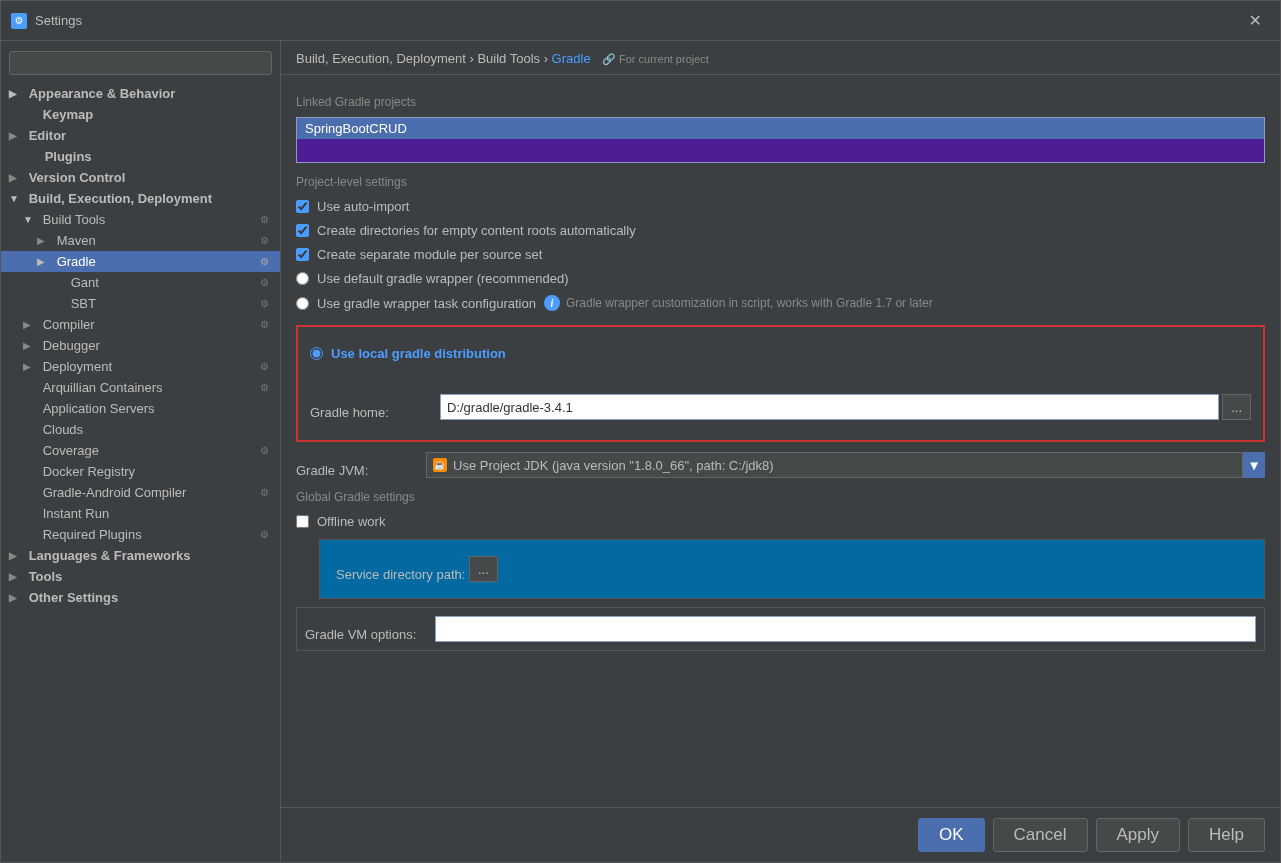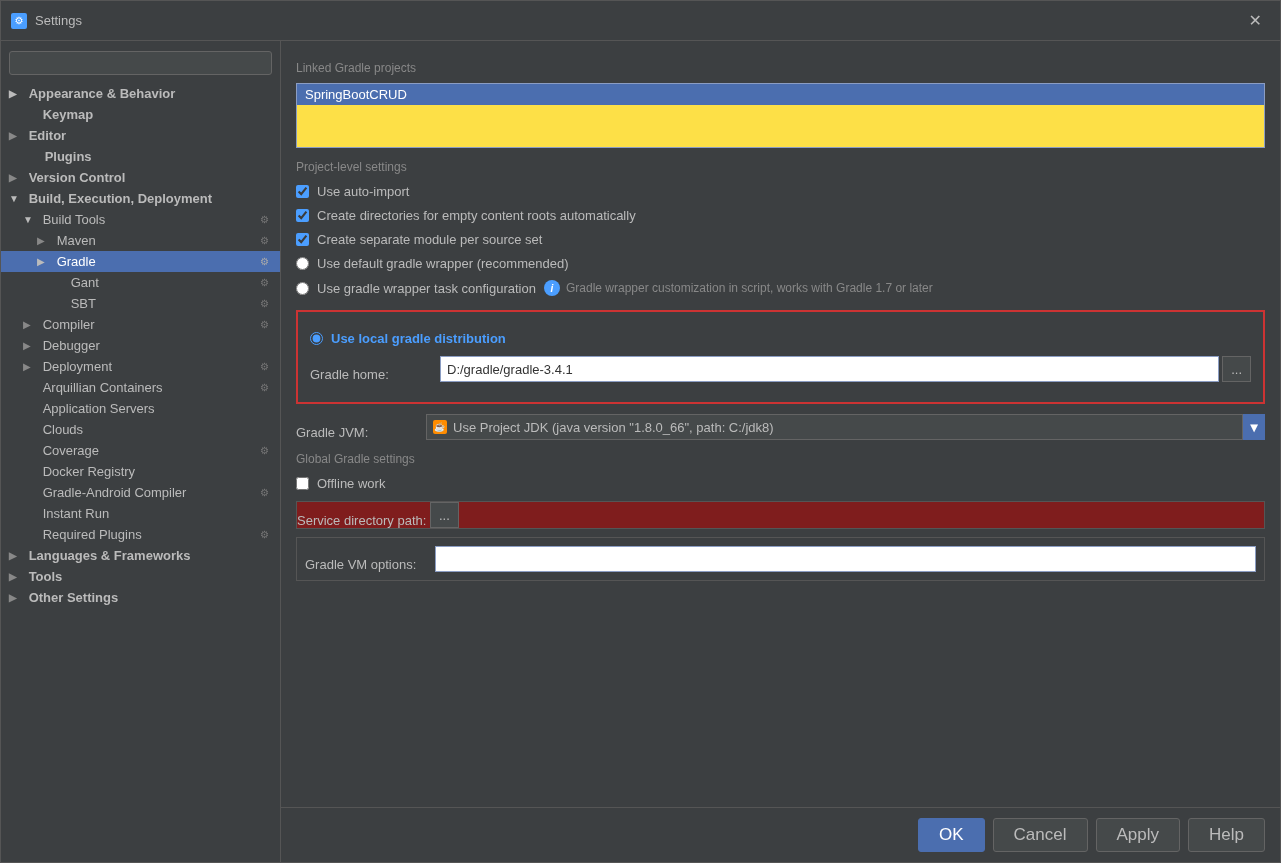--- a/index.html
+++ b/index.html
@@ -23,21 +23,21 @@
     .sidebar-item-indent3 { padding-left: 50px; }
     .sidebar-section { font-weight: bold; color: #bbbbbb; }
     .gear-icon { width: 12px; height: 12px; margin-left: auto; color: #777; font-size: 10px; }
     .main { flex: 1; background: #3c3f41; display: flex; flex-direction: column; overflow: hidden; }
     .main-header { padding: 10px 15px 0; color: #bbbbbb; font-size: 13px; border-bottom: 1px solid #555; padding-bottom: 8px; }
     .breadcrumb { color: #bbbbbb; font-size: 13px; }
     .breadcrumb .current { color: #4b9eff; }
     .breadcrumb .project-badge { font-size: 11px; color: #888; margin-left: 8px; }
     .main-content { flex: 1; padding: 15px; overflow-y: auto; background: #3c3f41; }
     .section-label { color: #888; font-size: 12px; margin-bottom: 8px; margin-top: 5px; }
-    .linked-projects-list { background: #fde047; border: 1px solid #8b9dc3; margin-bottom: 12px; height: 65px; overflow: auto; }
+    .linked-projects-list { background: #4c1d95; border: 1px solid #8b9dc3; margin-bottom: 12px; height: 46px; overflow: auto; }
     .linked-project-item { background: #4b6eaf; color: white; padding: 3px 8px; font-size: 13px; cursor: pointer; }
     .linked-project-item.selected { background: #4b6eaf; }
     .settings-group { margin-bottom: 12px; }
     .checkbox-row { display: flex; align-items: center; margin: 5px 0; padding: 2px 0; }
     .checkbox-row input[type="checkbox"] { margin-right: 8px; accent-color: #4b9eff; }
     .radio-row { display: flex; align-items: center; margin: 5px 0; padding: 2px 0; }
     .radio-row input[type="radio"] { margin-right: 8px; accent-color: #4b9eff; }
     .radio-row .info-icon { margin-left: 8px; width: 16px; height: 16px; background: #4b9eff; border-radius: 50%; color: white; font-size: 10px; display: inline-flex; align-items: center; justify-content: center; font-style: italic; font-weight: bold; cursor: pointer; }
     .radio-row .info-text { margin-left: 6px; color: #888; font-size: 12px; }
     .highlighted-section { border: 2px solid #cc3333; padding: 12px; margin: 5px 0 10px; background: #3c3f41; }
@@ -180,20 +180,30 @@
         <span class="arrow">▶</span>&nbsp;
         <span>Tools</span>
       </div>
       <div class="sidebar-item sidebar-section">
         <span class="arrow">▶</span>&nbsp;
         <span>Other Settings</span>
       </div>
     </div>
 
     <div class="main">
+      <div class="main-header">
+        <span class="breadcrumb">
+          <span>Build, Execution, Deployment</span>
+          <span> › </span>
+          <span>Build Tools</span>
+          <span> › </span>
+          <span class="current">Gradle</span>
+          <span class="project-badge">🔗 For current project</span>
+        </span>
+      </div>
 
       <div class="main-content">
 
         <div class="section-label">Linked Gradle projects</div>
         <div class="linked-projects-list">
           <div class="linked-project-item selected">SpringBootCRUD</div>
         </div>
 
         <div class="section-label">Project-level settings</div>
 
@@ -223,40 +233,40 @@
           </div>
         </div>
 
         <div class="highlighted-section">
           <div class="radio-row">
             <input type="radio" name="gradle-dist" id="local-gradle" checked="" style="">
             <label for="local-gradle" style="color:#4b9eff;font-weight:bold;">Use local gradle distribution</label>
           </div>
           <div class="form-row">
             <span class="form-label">Gradle home:</span>
-            <input type="text" class="form-input" value="D:/gradle/gradle-3.4.1" style="flex: 1 1 0%;">
+            <input type="text" class="form-input" value="D:/gradle/gradle-3.4.1" style="flex: 1 1 0%; margin-top: 23px;">
             <button class="form-browse-btn">...</button>
           </div>
         </div>
 
         <div class="form-row" style="margin-top:8px;">
           <span class="form-label">Gradle JVM:</span>
           <div class="jvm-select" style="flex:1;border:1px solid #646464;height:26px;display:flex;align-items:center;padding:0 6px;">
             <span class="jvm-icon">☕</span>
             <span>Use Project JDK (java version "1.8.0_66", path: C:/jdk8)</span>
           </div>
           <button class="dropdown-arrow">▼</button>
         </div>
 
         <div class="global-settings-label">Global Gradle settings</div>
         <div class="checkbox-row">
           <input type="checkbox" id="offline-work" style="">
           <label for="offline-work">Offline work</label>
         </div>
-        <div class="form-row" style="margin-top:8px;background:#7f1d1d;border:1px solid #555;padding:0;">
+        <div class="form-row" style="margin-top:8px;background:#0369a1;border:1px solid #555;padding:16px;margin-left:23px;">
           <span class="form-label">Service directory path:</span>
           <button class="form-browse-btn">...</button>
         </div>
         <div class="form-row" style="margin-top:4px;background:#3c3f41;border:1px solid #555;padding:8px;">
           <span class="form-label">Gradle VM options:</span>
           <input type="text" class="form-input" value="" style="flex: 1 1 0%;">
         </div>
       </div>
 
       <div class="bottom-bar">

